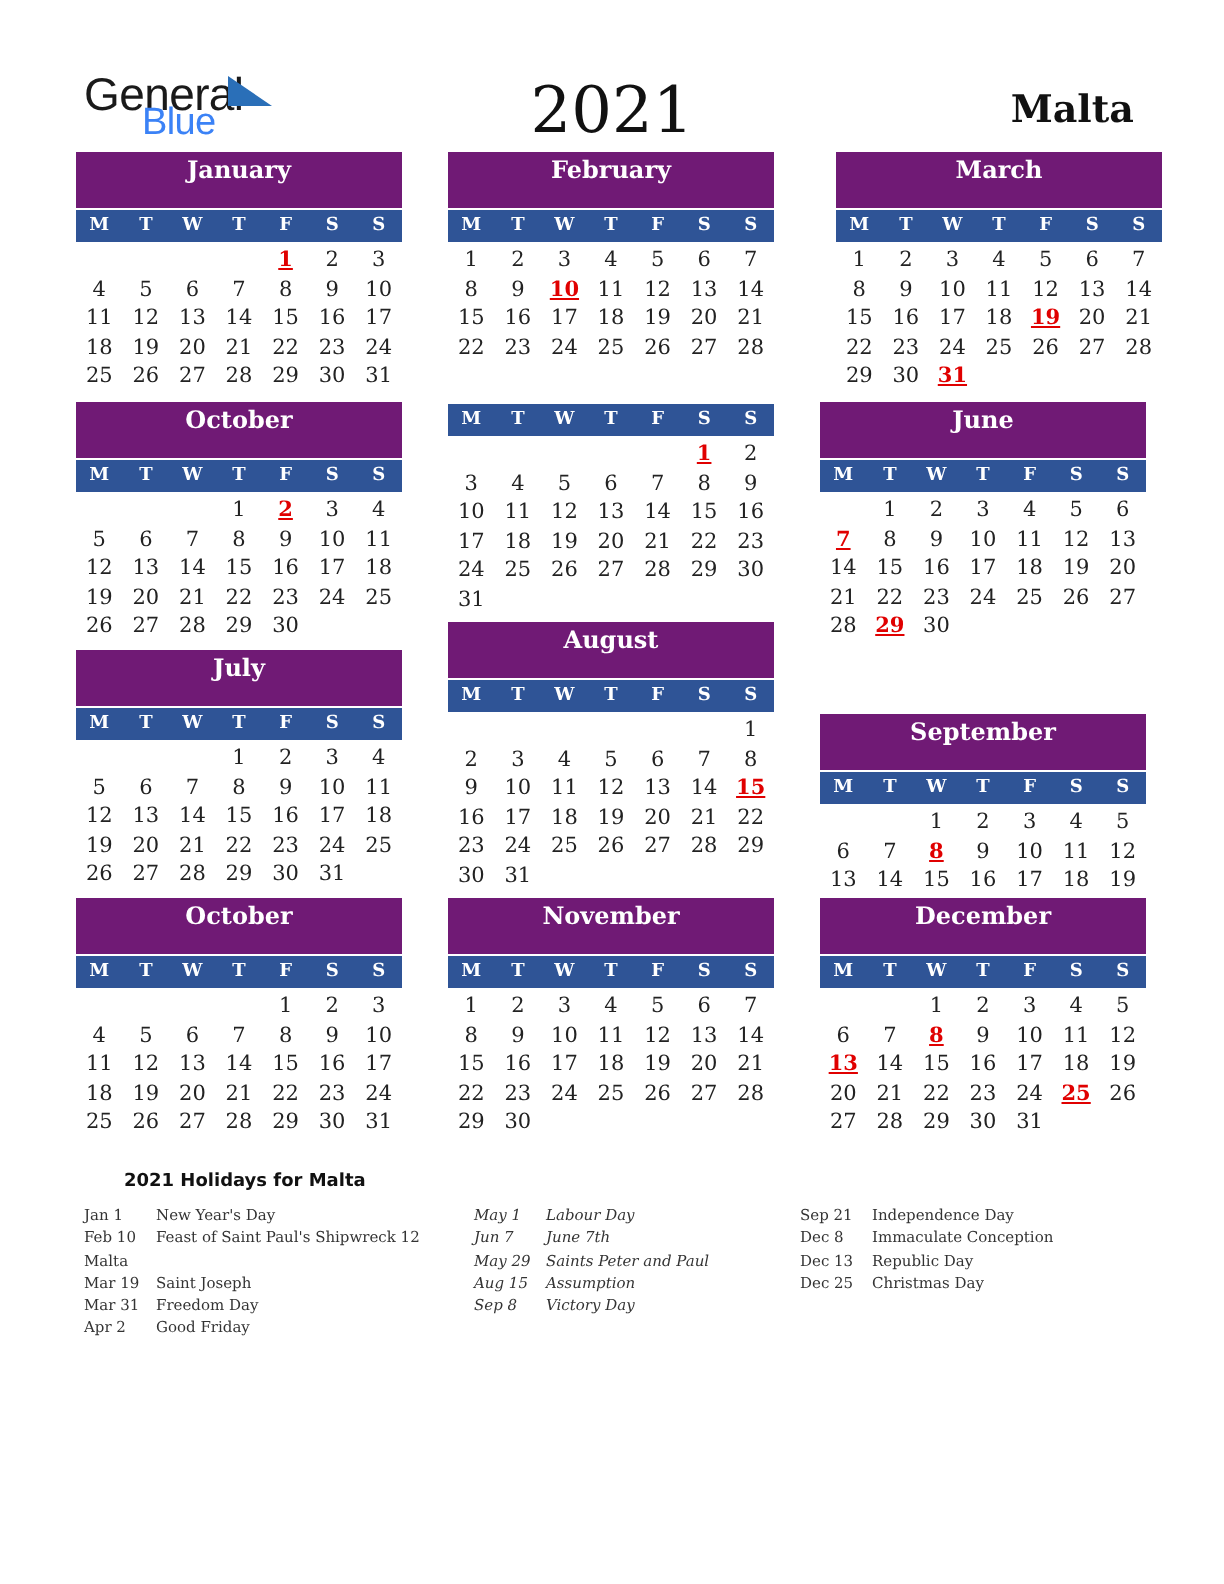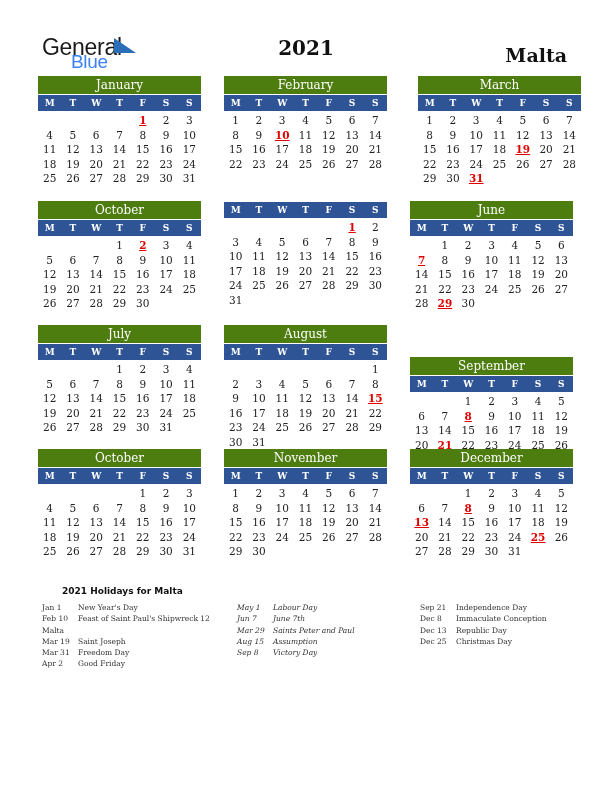--- a/index.html
+++ b/index.html
@@ -7,26 +7,26 @@
     width: 612px; height: 792px; background: #ffffff; position: relative;
     font-family: "DejaVu Serif", serif; color: #222;
     overflow: hidden;
   }
   .logo { position: absolute; left: 42px; top: 34px; width: 100px; height: 40px; }
   .logo-general { position: absolute; left: 0; top: 0; font-family: "Liberation Sans", sans-serif; font-size: 23px; color: #1a1a1a; letter-spacing: -0.3px; }
   .logo-blue { position: absolute; left: 29px; top: 17px; font-family: Liberation Sans, sans-serif; font-size: 19px; color: #3b82f6; letter-spacing: -0.3px; }
   .logo-tri { position: absolute; left: 72px; top: 4px; width: 0; height: 0;
     border-left: 22px solid transparent; border-bottom: 15px solid #2a6fb8; transform: scaleX(-1); }
   .title { position: absolute; left: 0; width: 612px; top: 36px; text-align: center;
-    font-family: "DejaVu Serif", serif; font-weight: bold; font-size: 20px; color: #111; }
+    font-family: "DejaVu Serif", serif; font-weight: normal; font-size: 32px; color: #111; }
   .country { position: absolute; right: 45px; top: 44px; font-family: "DejaVu Serif", serif; font-weight: bold; font-size: 19px; color: #111; }
 
   .month { position: absolute; width: 163px; }
-  .mhead { height: 18px; background: #4d7c0f; color: #fff; text-align: center;
-    font-weight: normal; font-size: 12px; line-height: 18px; }
+  .mhead { height: 28px; background: #701a75; color: #fff; text-align: center;
+    font-weight: bold; font-size: 12px; line-height: 18px; }
   .dow { display: grid; grid-template-columns: repeat(7, 1fr); height: 16px;
     background: #2f5496; margin-top: 1px; }
   .dow span { color: #fff; font-size: 9px; font-weight: bold; text-align: center; line-height: 16px; }
   .days { display: grid; grid-template-columns: repeat(7, 1fr); margin-top: 2px; }
   .days span { font-size: 10.5px; text-align: center; height: 14.5px; line-height: 14.5px; color: #222; }
   .days span.hol { color: #e00000; font-weight: bold; text-decoration: underline; }
 
   .holidays-title { position: absolute; left: 42px; top: 586px; font-family: "DejaVu Sans", sans-serif; font-weight: bold; font-size: 9px; color: #111; margin-left: 20px; }
   .hcol { position: absolute; top: 602px; }
   .hrow { display: flex; font-size: 7.5px; height: 11.3px; line-height: 11.3px; color: #333; }
@@ -363,21 +363,21 @@
         <span>24</span>
         <span>25</span>
         <span>26</span>
         <span>27</span>
         <span>28</span>
         <span>29</span>
         <span>30</span>
         <span>31</span>
       </div>
     </div>
-    <div class="month" style="left: 224px; top: 325px;">
+    <div class="month" style="left: 224px; top: 311px;">
       <div class="mhead">August</div>
       <div class="dow">
         <span>M</span>
         <span>T</span>
         <span>W</span>
         <span>T</span>
         <span>F</span>
         <span>S</span>
         <span>S</span>
       </div>
@@ -640,33 +640,33 @@
     <div class="hcol" style="left: 237px; font-style: italic;">
       <div class="hrow">
         <span class="hd">May 1</span>
         <span class="hn">Labour Day</span>
       </div>
       <div class="hrow">
         <span class="hd">Jun 7</span>
         <span class="hn">June 7th</span>
       </div>
       <div class="hrow">
-        <span class="hd">Mar 29</span>
+        <span class="hd">May 29</span>
         <span class="hn">Saints Peter and Paul</span>
       </div>
       <div class="hrow">
         <span class="hd">Aug 15</span>
         <span class="hn">Assumption</span>
       </div>
       <div class="hrow">
         <span class="hd">Sep 8</span>
         <span class="hn">Victory Day</span>
       </div>
     </div>
-    <div class="hcol" style="left: 400px; margin-left: 20px;">
+    <div class="hcol" style="left: 400px;">
       <div class="hrow">
         <span class="hd">Sep 21</span>
         <span class="hn">Independence Day</span>
       </div>
       <div class="hrow">
         <span class="hd">Dec 8</span>
         <span class="hn">Immaculate Conception</span>
       </div>
       <div class="hrow">
         <span class="hd">Dec 13</span>

